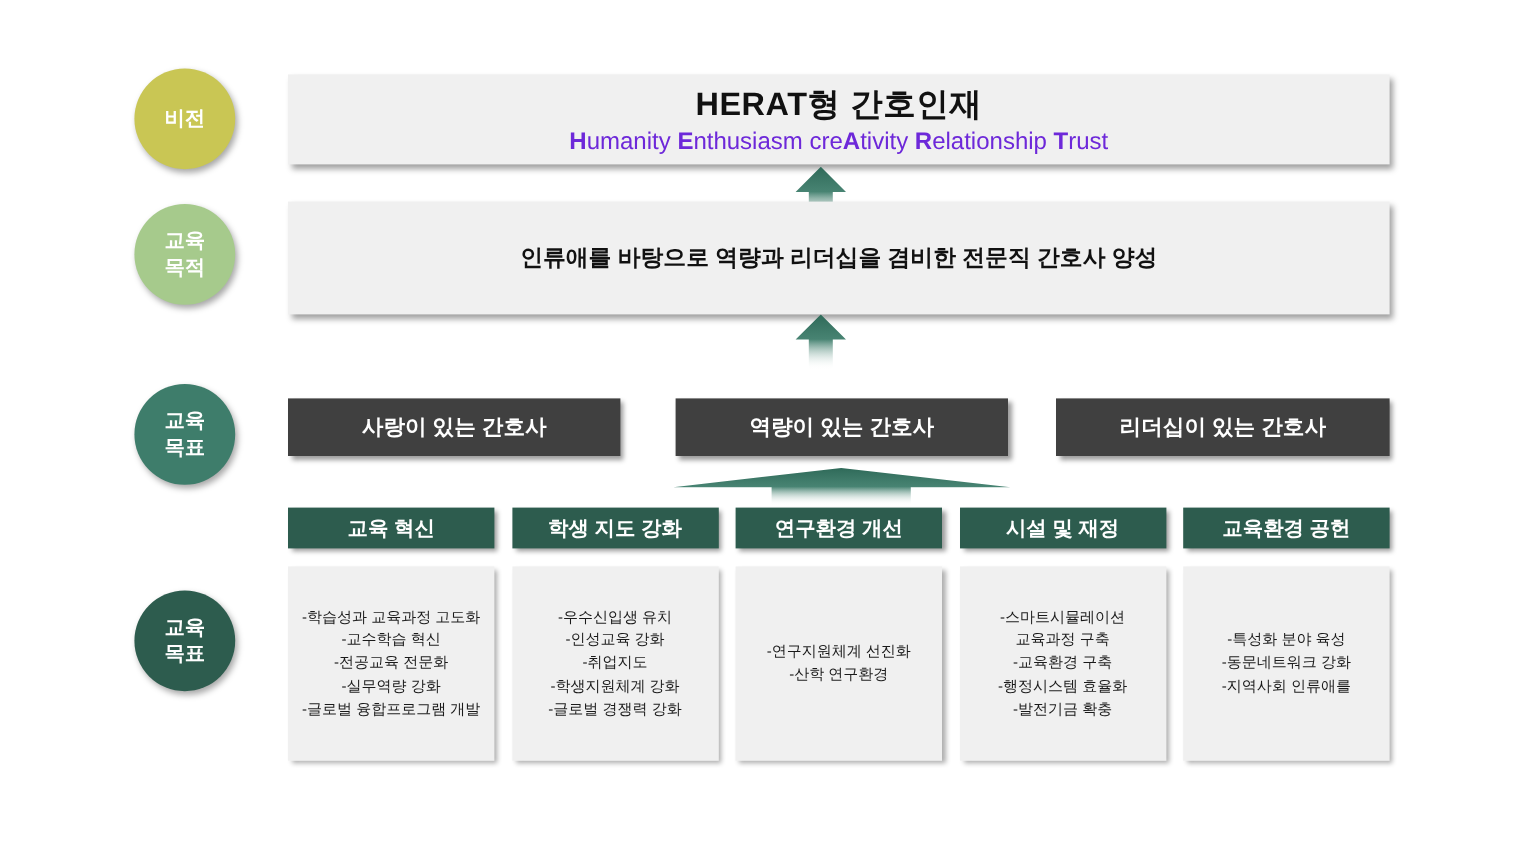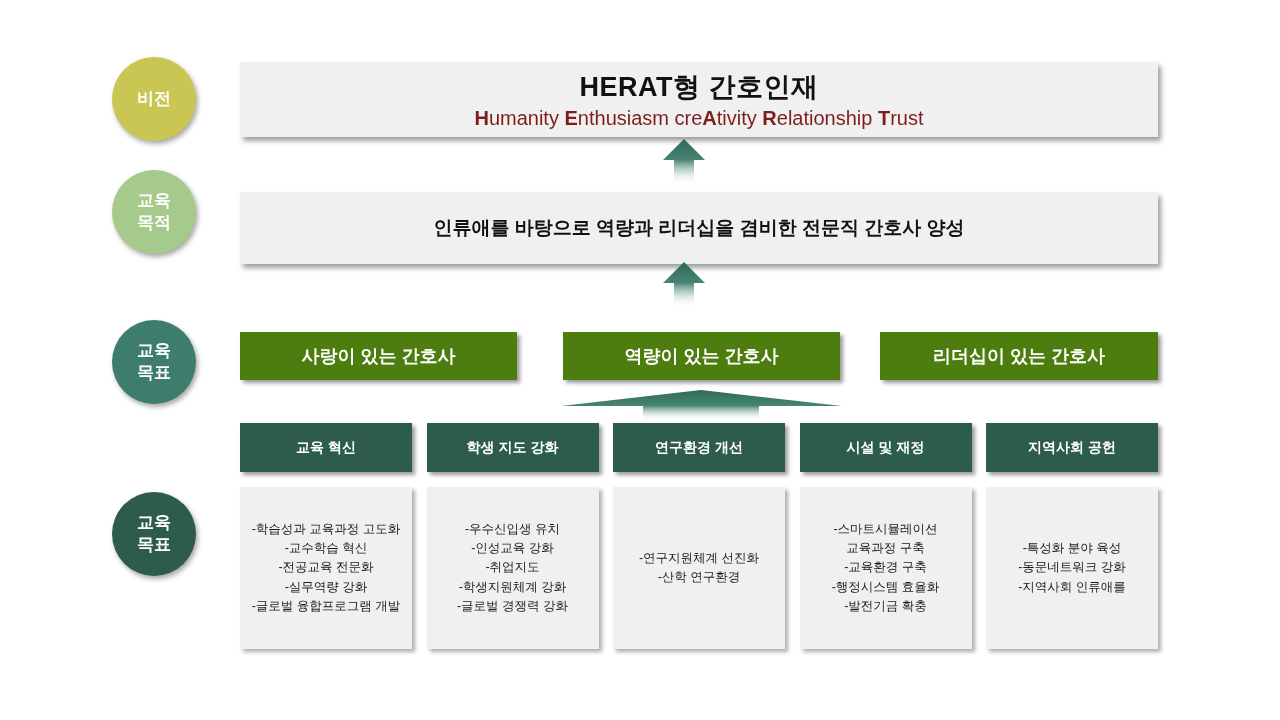--- a/index.html
+++ b/index.html
@@ -45,38 +45,38 @@
     background: #f0f0f0;
     box-shadow: 3px 4px 5px rgba(0,0,0,0.38);
     display: flex;
     flex-direction: column;
     align-items: center;
     justify-content: center;
     text-align: center;
     color: #111111;
   }
   .banner-vision  { top: 62px;  height: 75px; }
-  .banner-purpose { top: 192px; height: 72px; }
+  .banner-purpose { top: 168px; height: 94px; }
   .vision-title   { font-size: 27px; font-weight: bold; letter-spacing: 0.5px; }
-  .vision-subtitle{ font-size: 20px; font-weight: 400; margin-top: 2px; color: #7f1d1d; }
+  .vision-subtitle{ font-size: 20px; font-weight: 400; margin-top: 2px; color: #6d28d9; }
   .vision-subtitle b { font-weight: 800; }
   .purpose-text   { font-size: 19px; font-weight: bold; }
 
   
   .arrow-up { position: absolute; left: 662px; width: 44px; height: 46px; }
   .arrow-up-1 { top: 139px; }
   .arrow-up-2 { top: 262px; }
   .arrow-wide { position: absolute; left: 561px; top: 390px; width: 281px; height: 31px; }
 
   
   .objective-box {
     position: absolute;
     top: 332px;
     height: 48px;
-    background: #4d7c0f;
+    background: #404040;
     color: #ffffff;
     font-size: 18px;
     font-weight: bold;
     display: flex;
     align-items: center;
     justify-content: center;
     box-shadow: 3px 3px 4px rgba(0,0,0,0.4);
   }
   .objective-1 { left: 240px; width: 277px; }
   .objective-2 { left: 563px; width: 277px; }
@@ -87,24 +87,24 @@
     position: absolute;
     left: 240px;
     top: 423px;
     width: 918px;
     display: grid;
     grid-template-columns: repeat(5, 172px);
     column-gap: 14.5px;
   }
   .goal-col { display: flex; flex-direction: column; }
   .goal-header {
-    height: 49px;
+    height: 34px;
     background: #2d5c4e;
     color: #ffffff;
-    font-size: 14px;
+    font-size: 17px;
     font-weight: bold;
     display: flex;
     align-items: center;
     justify-content: center;
     box-shadow: 3px 3px 4px rgba(0,0,0,0.4);
     margin-bottom: 15px;
   }
   .goal-body {
     height: 162px;
     background: #f0f0f0;
@@ -212,21 +212,21 @@
       <div class="goal-header">시설 및 재정</div>
       <div class="goal-body">
           <div class="goal-item">-스마트시뮬레이션
 교육과정 구축</div>
           <div class="goal-item">-교육환경 구축</div>
           <div class="goal-item">-행정시스템 효율화</div>
           <div class="goal-item">-발전기금 확충</div>
         </div>
     </div>
     <div class="goal-col">
-      <div class="goal-header">지역사회 공헌</div>
+      <div class="goal-header">교육환경 공헌</div>
       <div class="goal-body">
           <div class="goal-item">-특성화 분야 육성</div>
           <div class="goal-item">-동문네트워크 강화</div>
           <div class="goal-item">-지역사회 인류애를</div>
         </div>
     </div>
   </div>
 
 </div>
 

